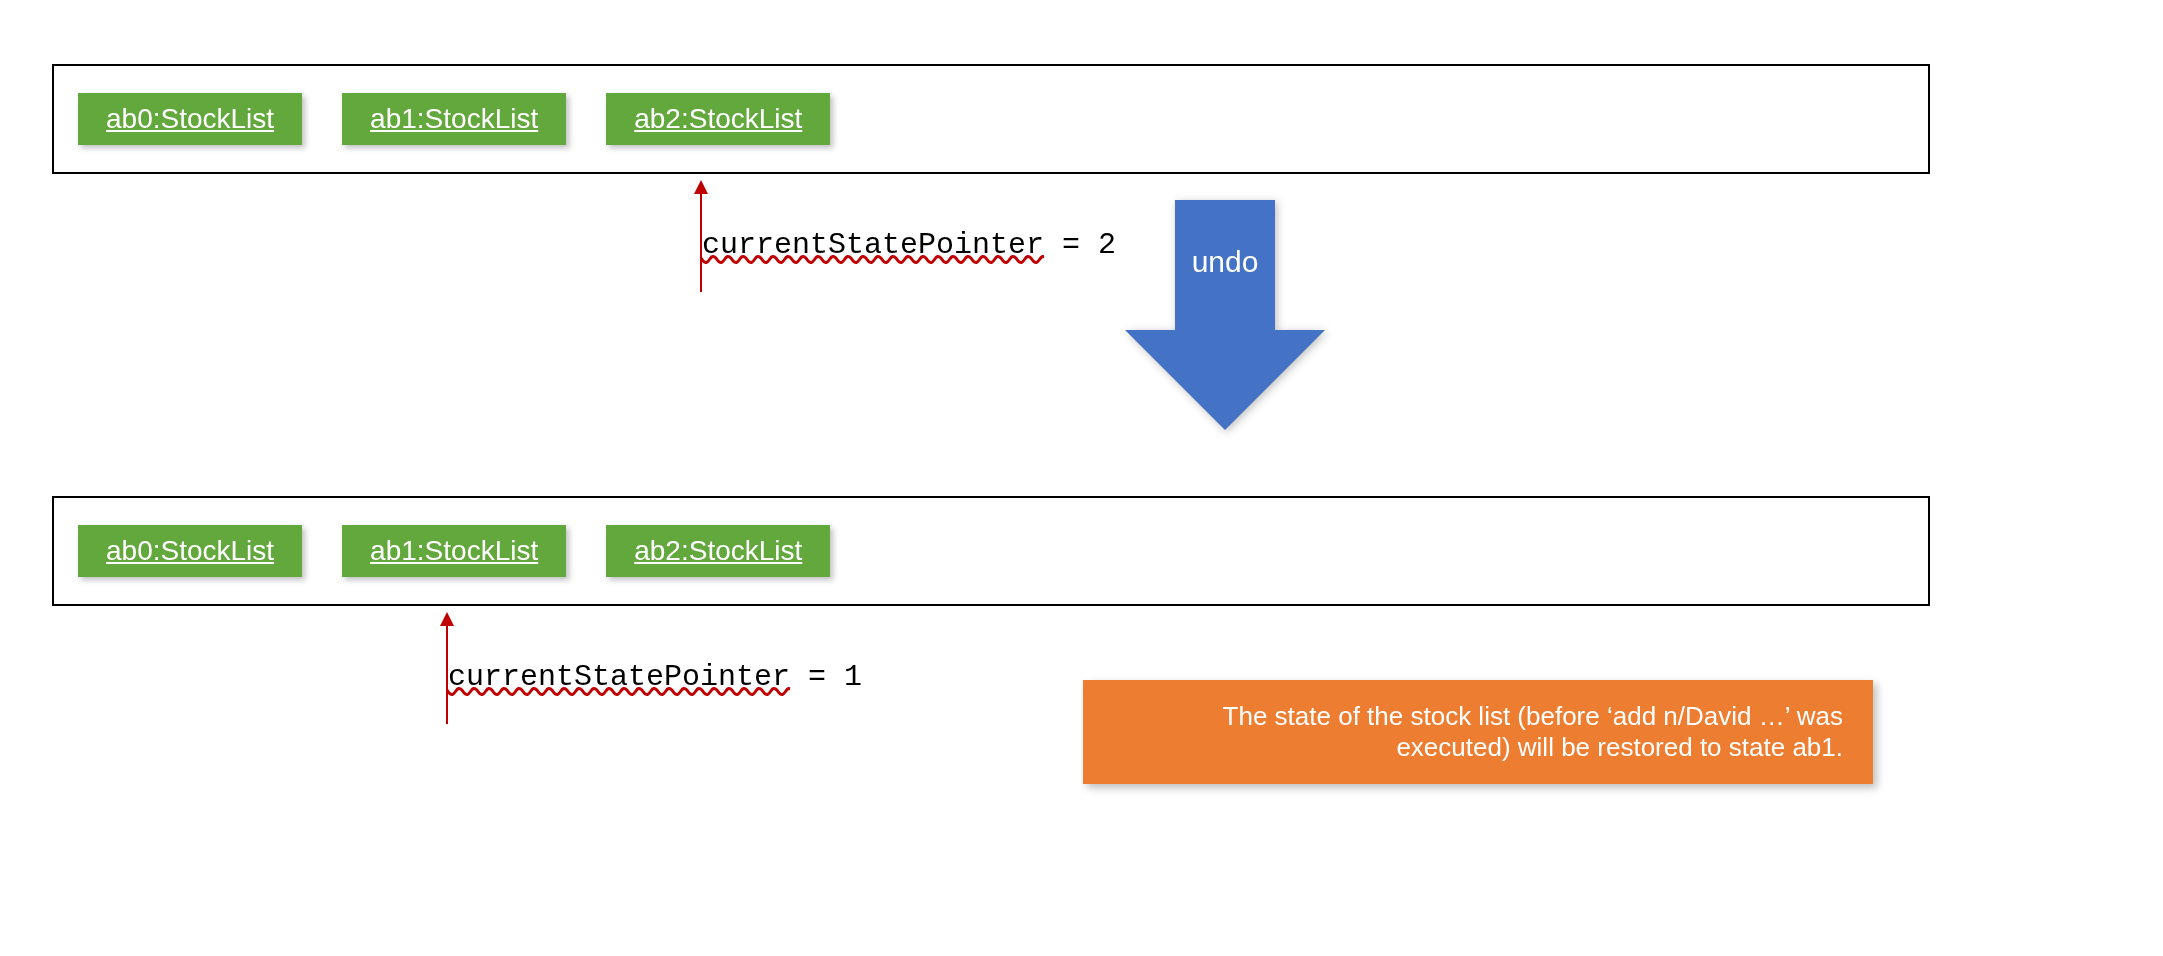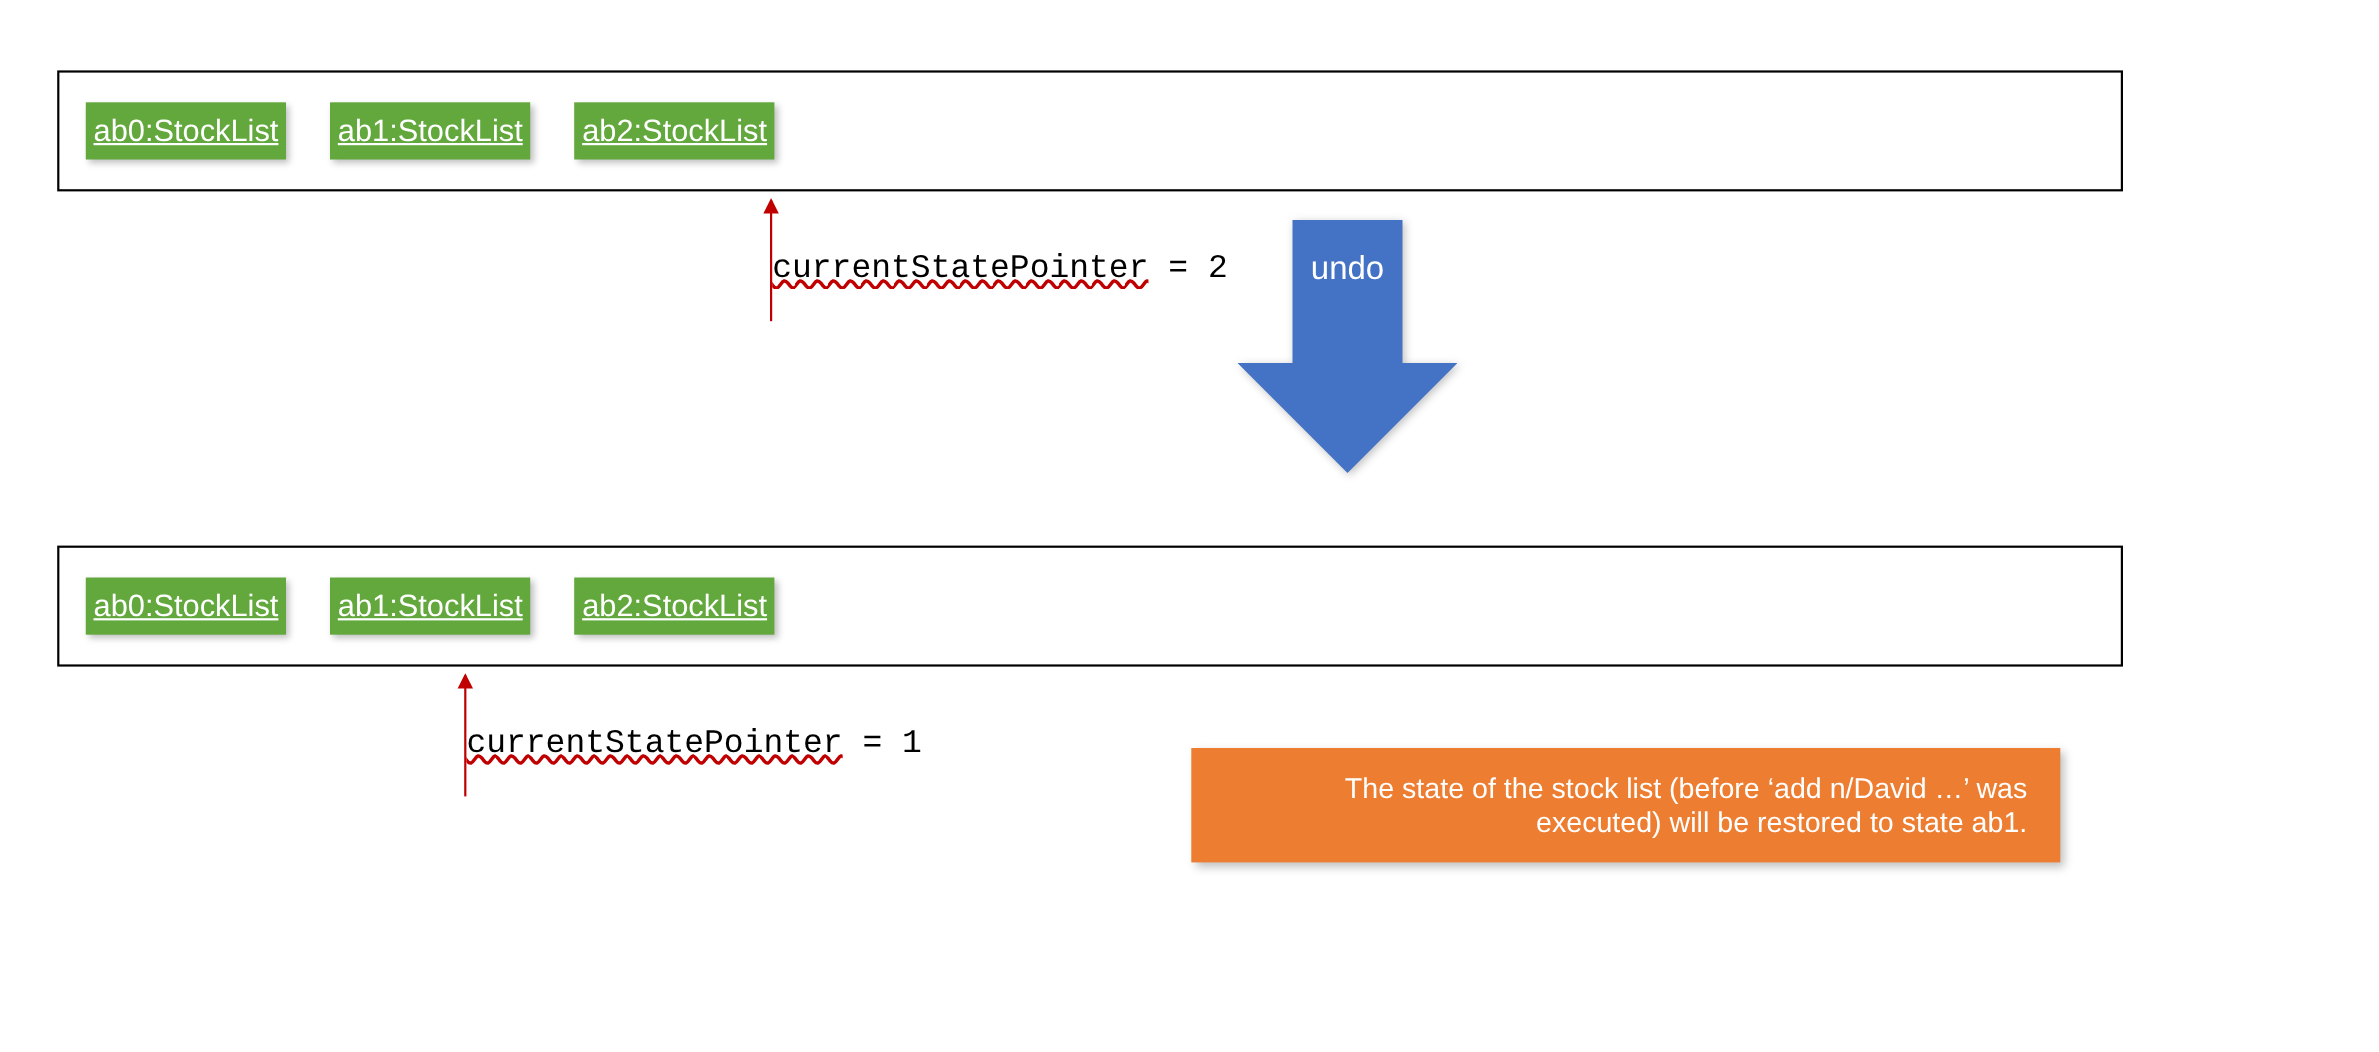--- a/index.html
+++ b/index.html
@@ -22,21 +22,21 @@
     padding:20px 24px;
     display:flex;
     gap:40px;
     align-items:center;
   }
   .state-chip{
     background:#63a83d;
     color:#ffffff;
     text-decoration:underline;
     font-size:28px;
-    padding:10px 7px;
+    padding:10px 28px;
     box-shadow:3px 3px 6px rgba(0,0,0,0.25);
     white-space:nowrap;
   }
   .pointer-group{
     position:absolute;
     display:flex;
     flex-direction:row;
     align-items:center;
   }
   .pointer-arrow{
@@ -71,21 +71,21 @@
   }
   .undo-arrow{
     position:absolute;
   }
   .undo-svg{
     display:block;
     filter:drop-shadow(2px 2px 4px rgba(0,0,0,0.25));
   }
   .undo-text{
     position:absolute;
-    top:28px;
+    top:45px;
     left:0;
     width:100%;
     text-align:center;
     color:#ffffff;
     font-size:30px;
   }
   .note-box{
     position:absolute;
     background:#ed7d31;
     color:#ffffff;
@@ -120,21 +120,21 @@
     </svg>
     <div class="undo-text">undo</div>
   </div>
 
   <div class="list-box" style="left:52px; top:496px; width:1878px; height:110px;">
     <div class="state-chip">ab0:StockList</div>
     <div class="state-chip">ab1:StockList</div>
     <div class="state-chip">ab2:StockList</div>
   </div>
 
-  <div class="pointer-group" style="left:422px; top:614px;">
+  <div class="pointer-group" style="left:446px; top:614px;">
     <div class="pointer-arrow"></div>
     <div class="pointer-label">
       <span class="mono">currentStatePointer</span><span class="rest"> = 1</span>
     </div>
   </div>
 
   <div class="note-box" style="left:1083px; top:680px; width:790px;" background="#ed7d31">The state of the stock list (before ‘add n/David …’ was executed) will be restored to state ab1.</div>
 
 </div>
 

